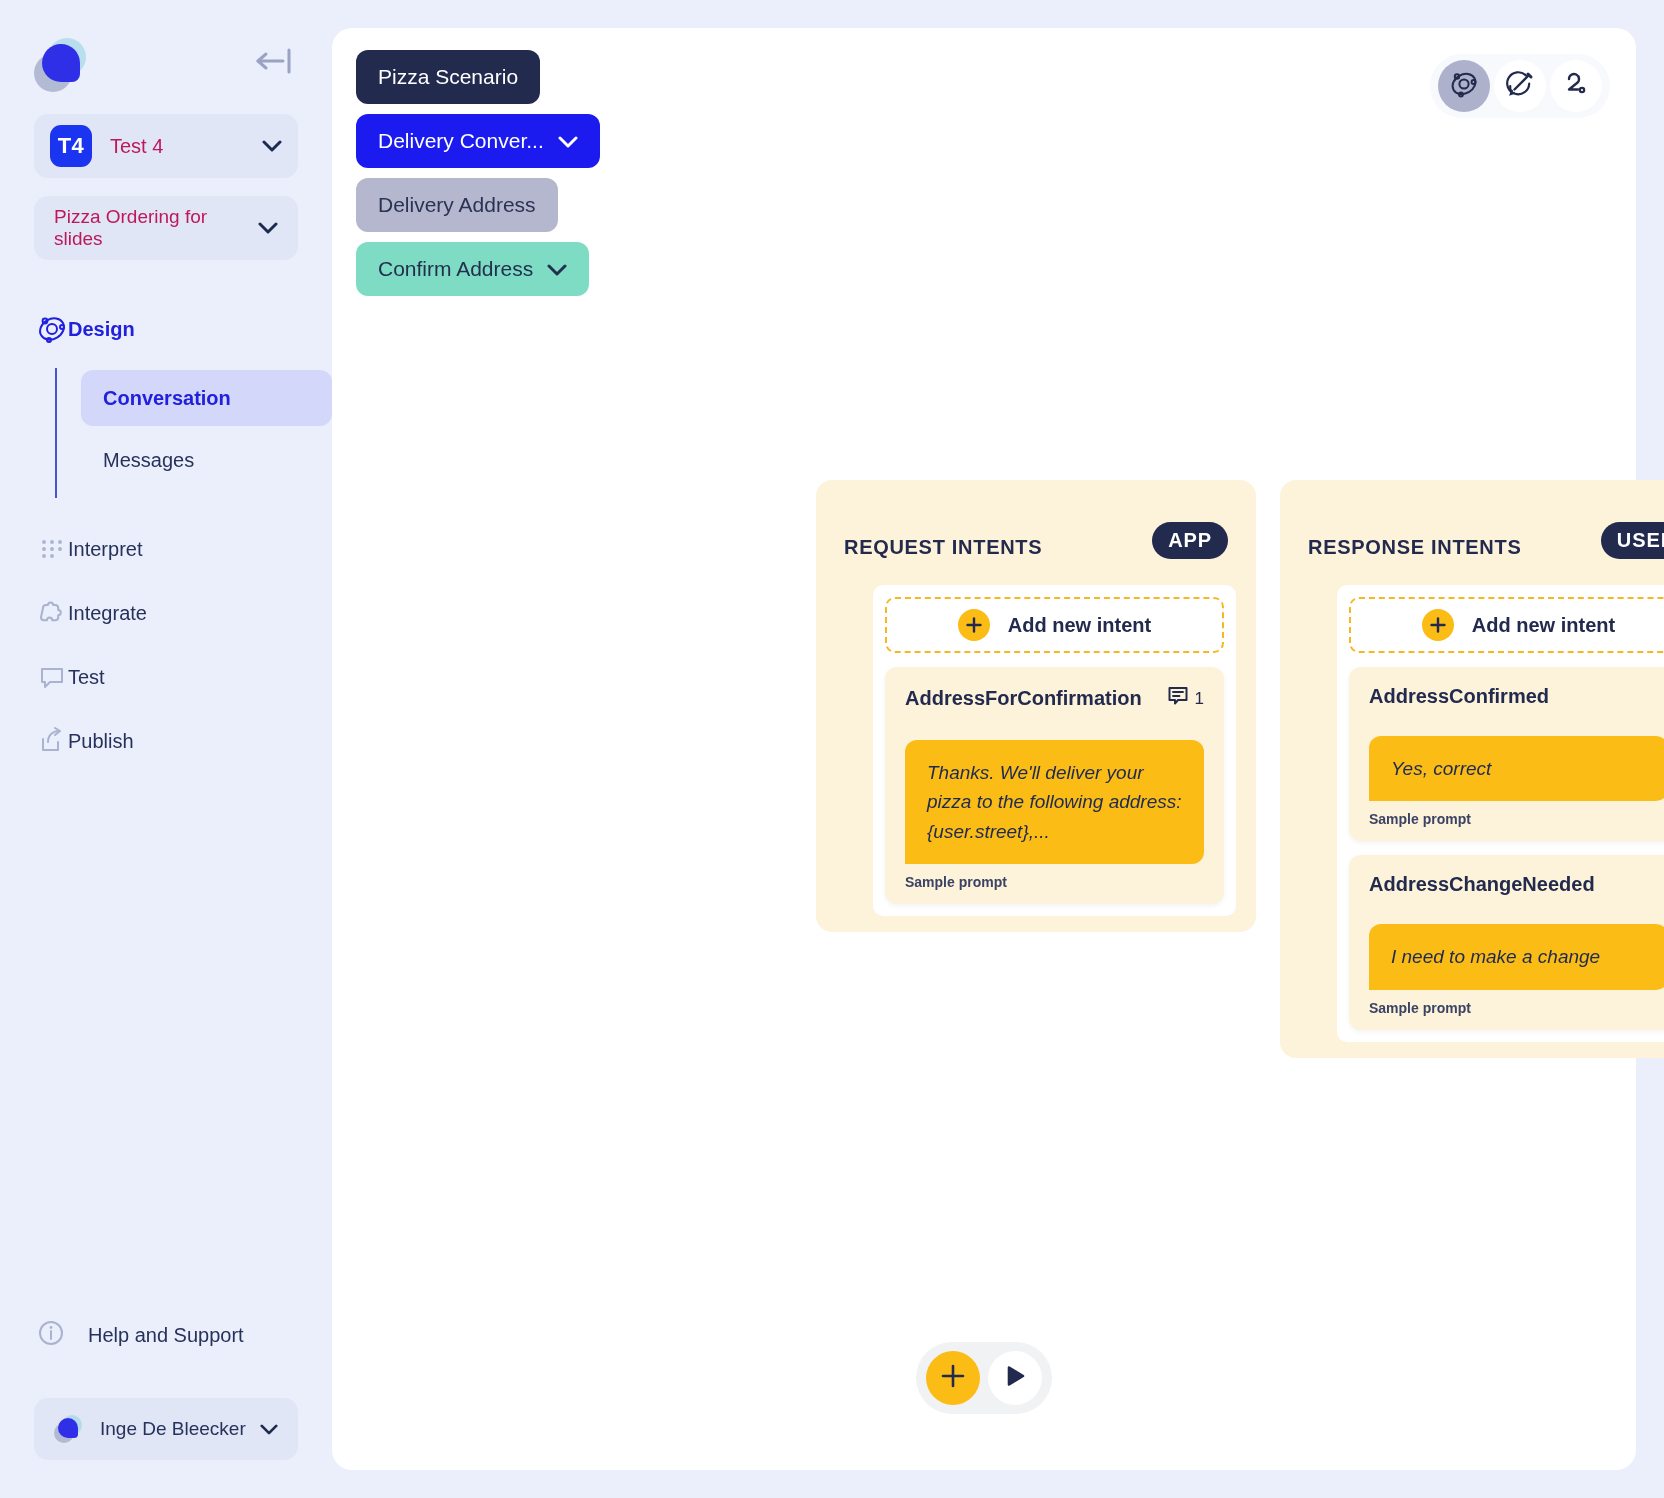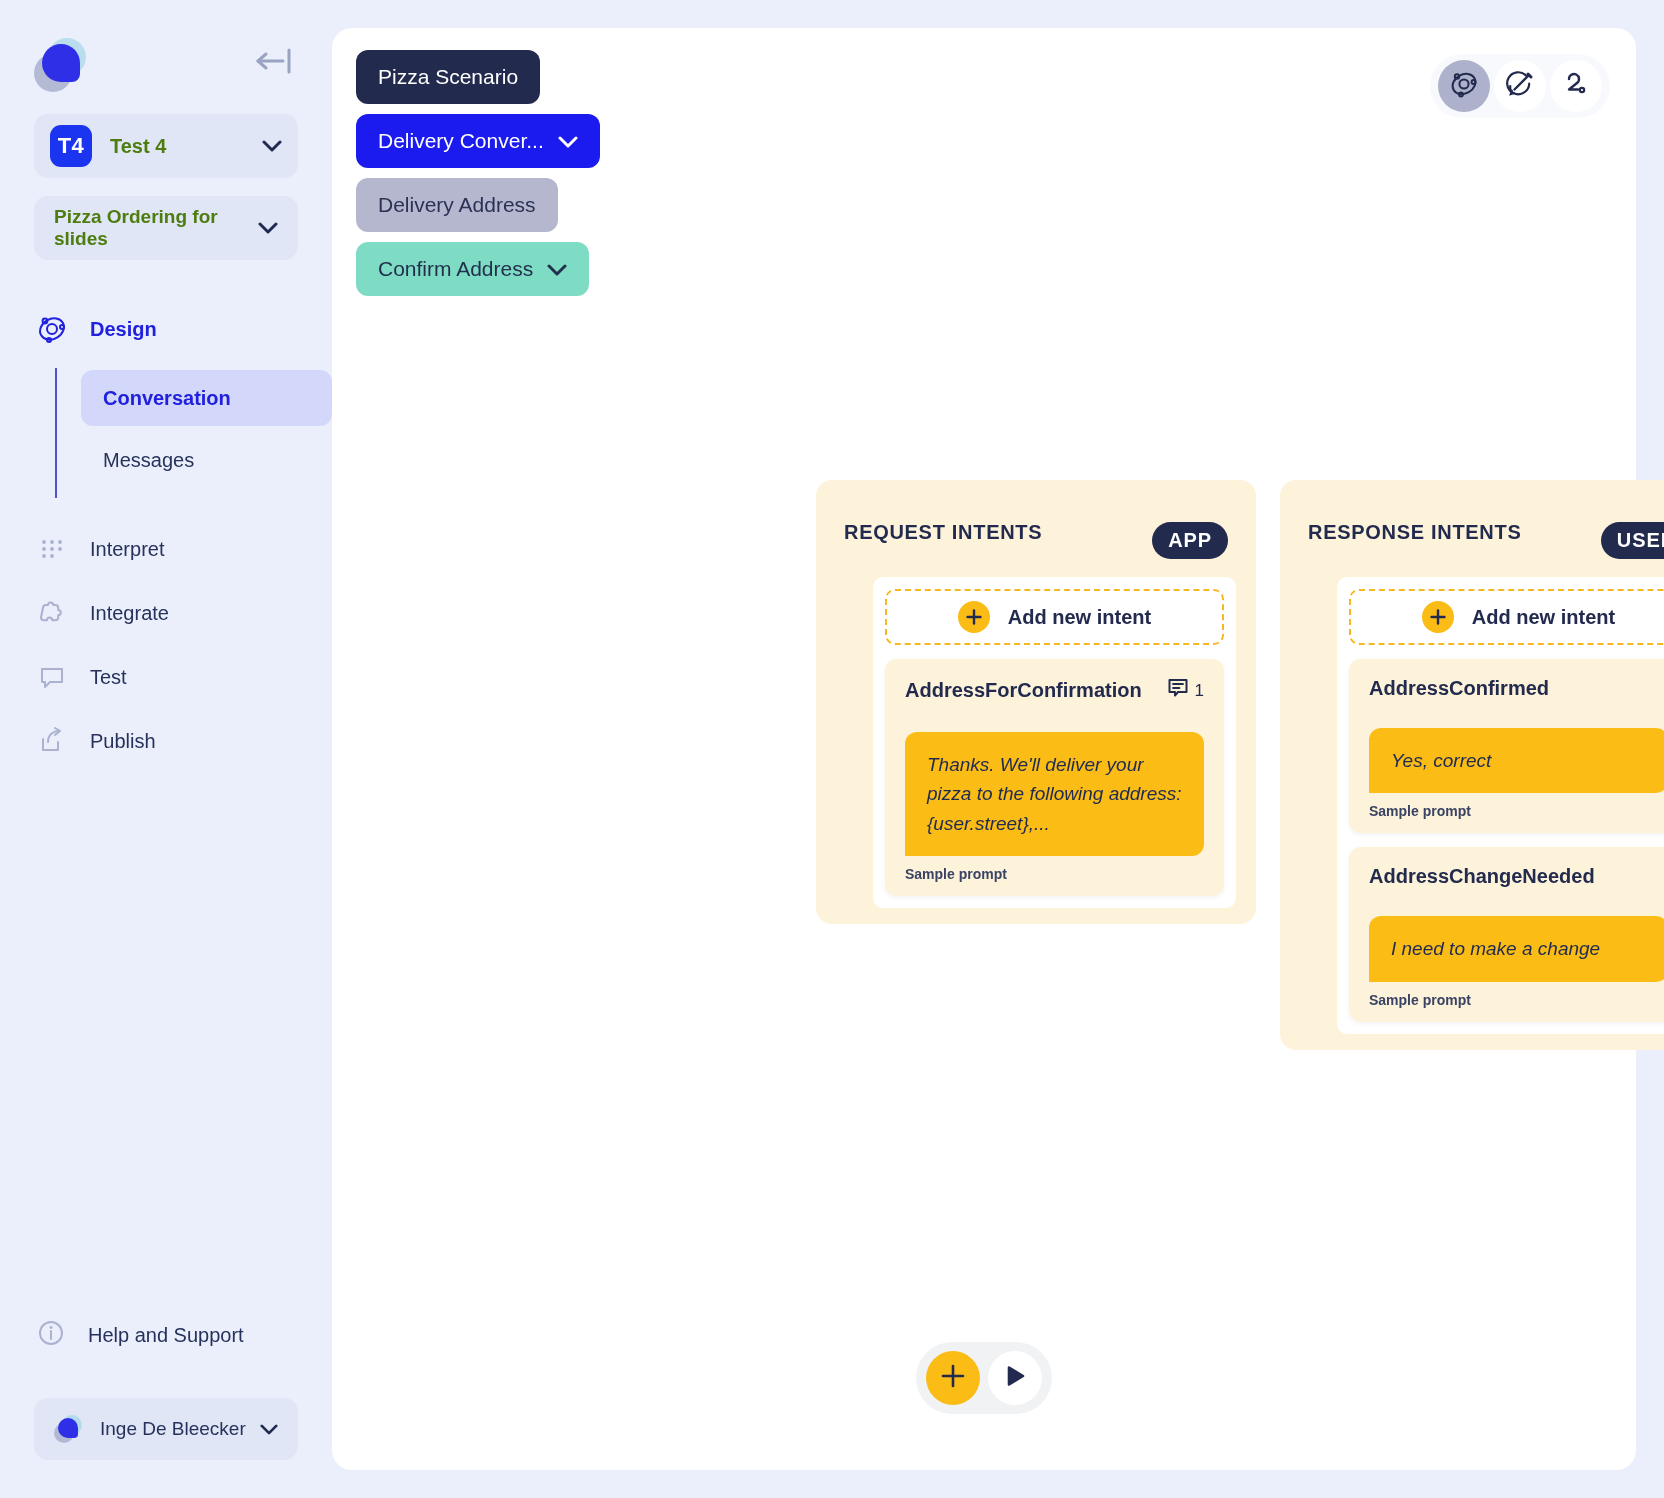--- a/index.html
+++ b/index.html
@@ -79,38 +79,37 @@
     background: #1b34f0;
     color: #fff;
     font-size: 22px;
     font-weight: bold;
     display: flex; align-items: center; justify-content: center;
     letter-spacing: .3px;
   }
   .selector-label {
     margin-left: 18px;
     font-size: 20px;
-    font-weight: bold;
-    color: #4d7c0f;
+    font-weight: normal;
+    color: #be185d;
     flex: 1;
   }
   .chev { color: #1f2a51; display: flex; align-items: center; }
 
   .selector.project {
     margin-top: 18px;
     padding: 0 20px;
   }
   .selector.project .selector-label { margin-left: 0; font-size: 19px; }
 
   .nav { margin-top: 44px; }
 
   .nav-item {
     display: flex;
     align-items: center;
-    gap: 22px;
     padding: 0 0 0 36px;
     height: 50px;
     cursor: pointer;
     margin-bottom: 14px;
   }
   .nav-item .nav-icon { width: 32px; display: flex; justify-content: center; }
   .nav-item .nav-label {
     font-size: 20px;
     color: #27325c;
     font-weight: 400;
@@ -253,22 +252,22 @@
   }
 
   .col {
     background: #fdf2da;
     border-radius: 16px;
     padding: 20px 20px 16px 20px;
     width: 440px;
   }
 
   .col-head {
-    display: flex; align-items: center; justify-content: space-between;
-    padding: 6px 8px 18px 8px;
+    display: flex; align-items: flex-end; justify-content: space-between;
+    padding: 6px 8px 26px 8px;
   }
   .col-title {
     font-size: 20px; font-weight: bold; color: #222a4e; letter-spacing: .7px;
   }
   .badge {
     background: #222a4e; color: #ffffff;
     border-radius: 20px;
     font-size: 20px; font-weight: bold;
     letter-spacing: .9px;
     padding: 7px 16px;

